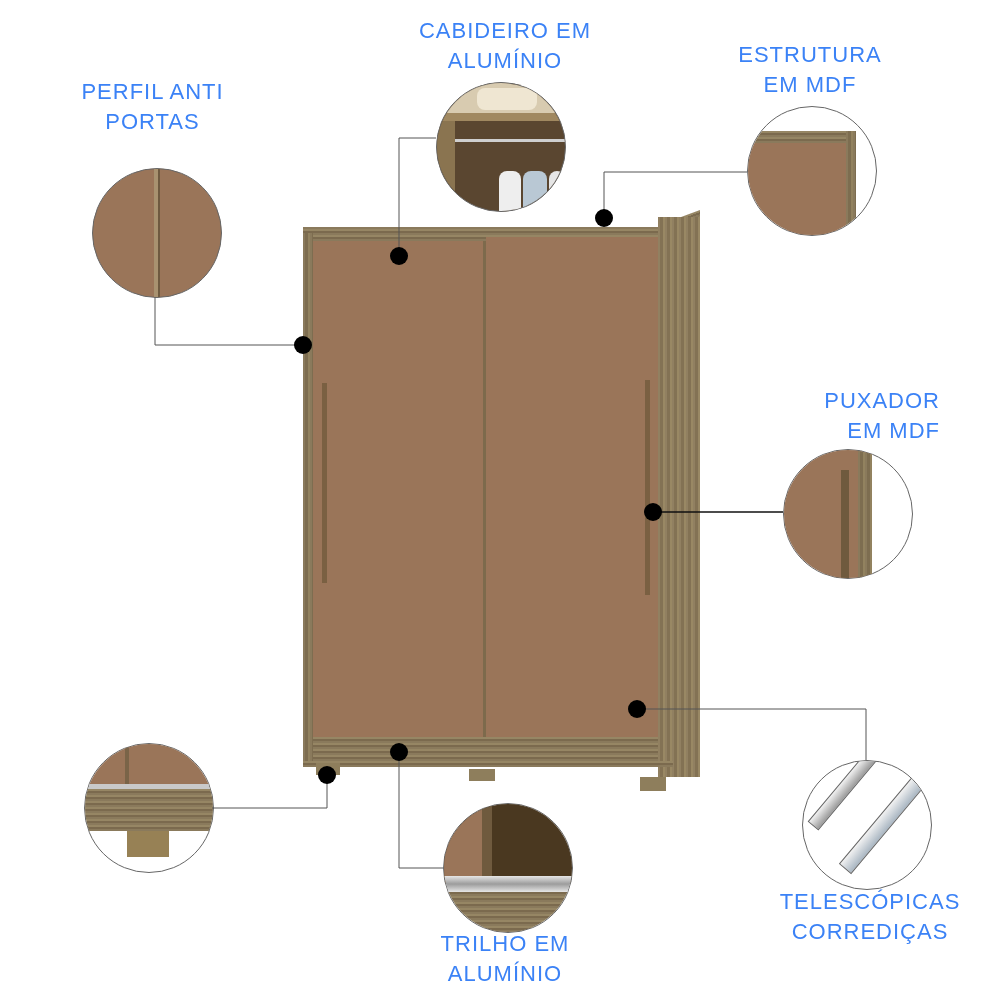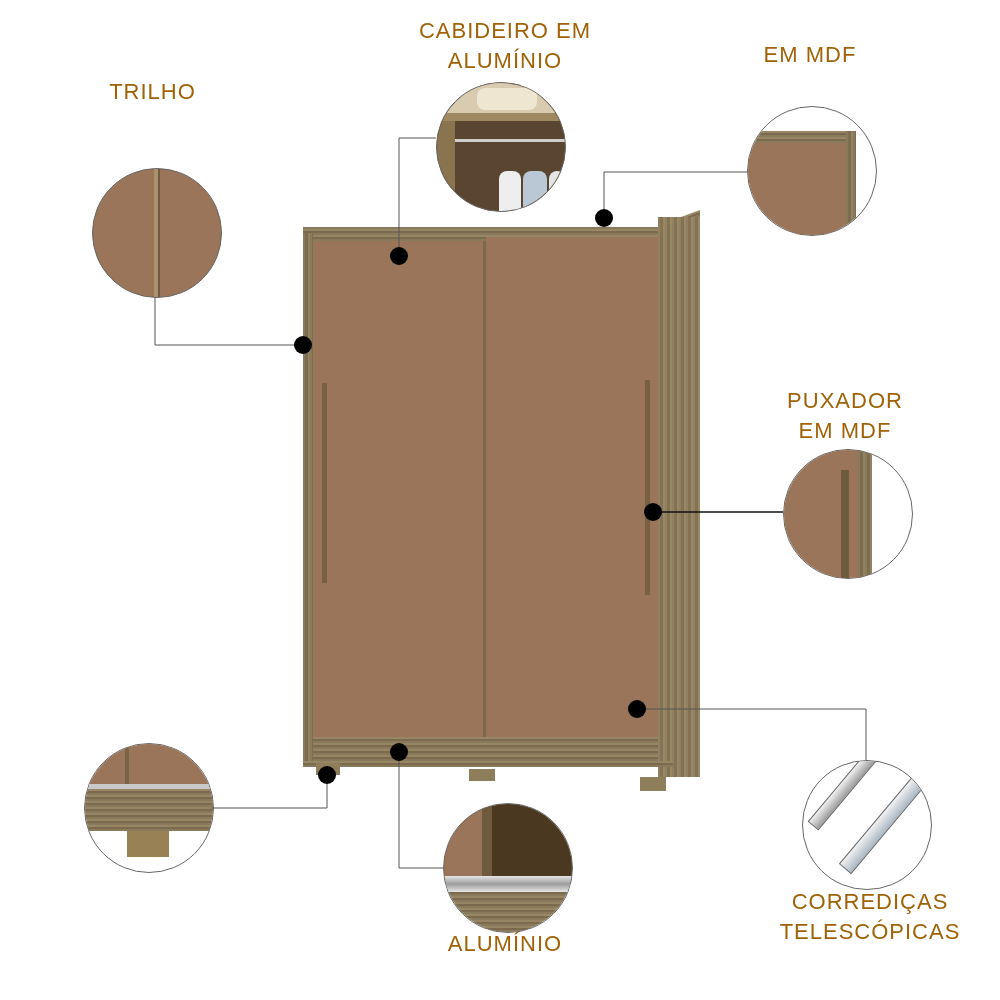--- a/index.html
+++ b/index.html
@@ -1,17 +1,17 @@
 <!DOCTYPE html>
 <html><head>
 <meta charset="utf-8">
 <style>
   html, body { margin:0; padding:0; background:#ffffff; }
   body { width:1000px; height:1000px; position:relative; overflow:hidden; font-family:"Liberation Sans", sans-serif; }
-  .label { position:absolute; text-align:center; color:#a16207; font-size:22px; line-height:30px; letter-spacing:1px; font-weight:500; }
+  .label { position:absolute; text-align:center; color:#3b82f6; font-size:22px; line-height:30px; letter-spacing:1px; font-weight:500; }
   .label span { display:block; }
   .circle { position:absolute; border-radius:50%; overflow:hidden; border:1px solid #666; background:#fff; }
   .dot { position:absolute; width:18px; height:18px; border-radius:50%; background:#000; margin:-9px 0 0 -9px; z-index:5; }
   svg.lines { position:absolute; left:0; top:0; z-index:4; pointer-events:none; }
   .wood { background: repeating-linear-gradient(90deg,#8a7a5c 0 2px,#7d6d50 2px 5px,#92825f 5px 7px); }
   .woodh { background: repeating-linear-gradient(0deg,#8a7a5c 0 2px,#7b6a4e 2px 4px,#968664 4px 6px); }
   .door { position:absolute; background:#9a7559; }
 </style>
 </head>
 <body>
@@ -20,41 +20,44 @@
   <polyline points="155,297 155,345 303,345" fill="none" stroke="#555" stroke-width="1"></polyline>
   <polyline points="436,138 399,138 399,256" fill="none" stroke="#555" stroke-width="1"></polyline>
   <polyline points="747,172 604,172 604,218" fill="none" stroke="#555" stroke-width="1"></polyline>
   <polyline points="653,512 783,512" fill="none" stroke="#111" stroke-width="1.5"></polyline>
   <polyline points="637,709 866,709 866,760" fill="none" stroke="#555" stroke-width="1"></polyline>
   <polyline points="212,808 327,808 327,775" fill="none" stroke="#555" stroke-width="1"></polyline>
   <polyline points="399,752 399,868 443,868" fill="none" stroke="#555" stroke-width="1"></polyline>
 </svg>
 
 <div class="label" style="left:40px; top:77px; width:225px;">
-  <span>TRILHO</span>
+  <span>PERFIL ANTI</span>
+  <span>PORTAS</span>
 </div>
 <div class="label" style="left:385px; top:16px; width:240px;">
   <span>CABIDEIRO EM</span>
   <span>ALUMÍNIO</span>
 </div>
 <div class="label" style="left:705px; top:40px; width:210px;">
+  <span>ESTRUTURA</span>
   <span>EM MDF</span>
 </div>
-<div class="label" style="left:750px; top:386px; width:190px;">
+<div class="label" style="left:750px; top:386px; width:190px;text-align:right;">
   <span>PUXADOR</span>
   <span>EM MDF</span>
 </div>
 <div class="label" style="left:55px; top:878px; width:140px;">
 </div>
 <div class="label" style="left:400px; top:929px; width:210px;">
+  <span>TRILHO EM</span>
   <span>ALUMÍNIO</span>
 </div>
 <div class="label" style="left:760px; top:887px; width:220px;">
+  <span>TELESCÓPICAS</span>
   <span>CORREDIÇAS</span>
-  <span>TELESCÓPICAS</span>
 </div>
 
 <div class="circle" style="left:92px; top:168px; width:128px; height:128px; background:#9a7559;">
   <div style="position:absolute; left:61px; top:0; width:4px; height:128px; background:#a89270;"></div>
   <div style="position:absolute; left:65px; top:0; width:2px; height:128px; background:#6e5a40;"></div>
 </div>
 
 <div class="circle" style="left:436px; top:82px; width:128px; height:128px; background:#5a4630;">
   <div style="position:absolute; left:0; top:0; width:128px; height:30px; background:#d8cbb0;"></div>
   <div style="position:absolute; left:40px; top:5px; width:60px; height:22px; background:#efe6d2; border-radius:8px;"></div>

